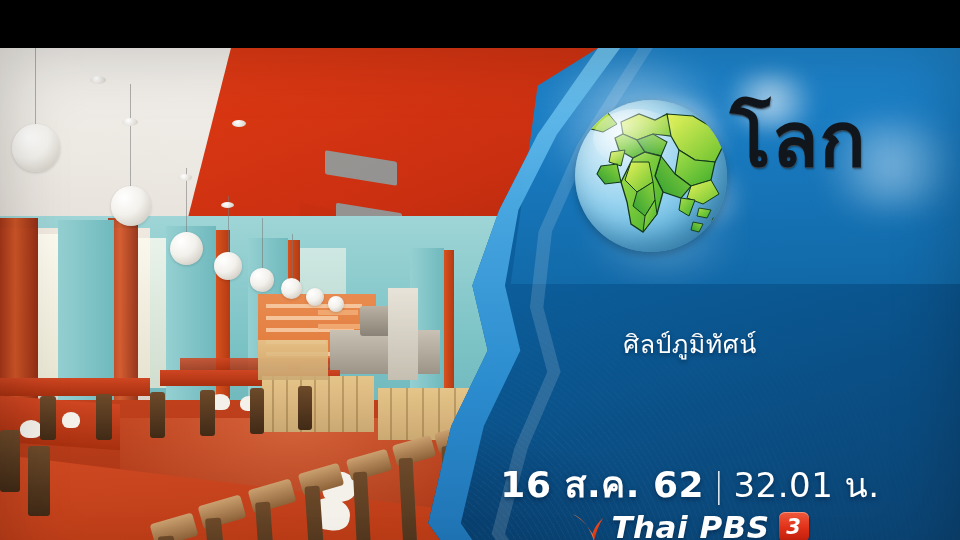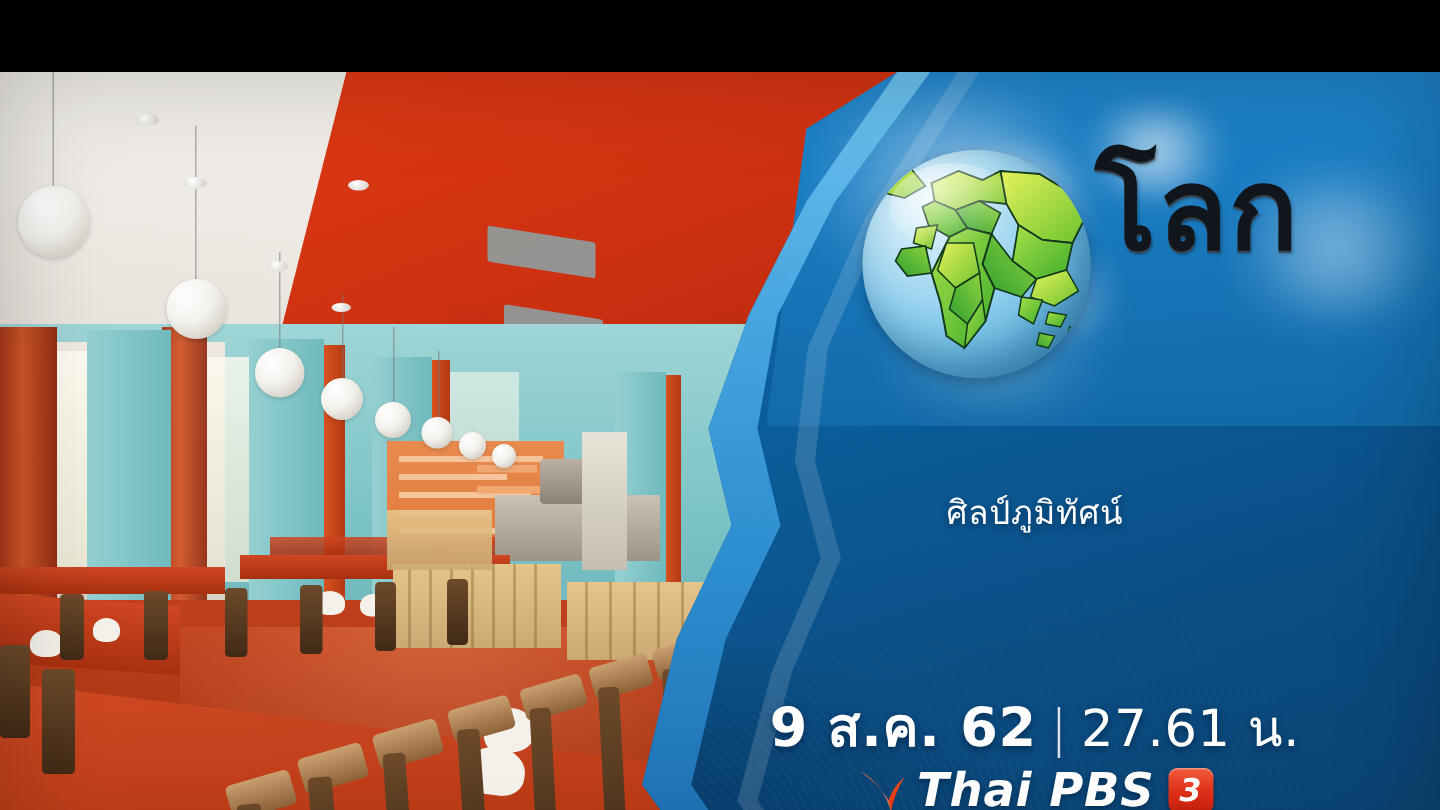--- a/index.html
+++ b/index.html
@@ -128,21 +128,21 @@
     border-radius:6px 6px 26px 6px;
     background:linear-gradient(180deg,#8fd0ef 0%, #5fb2e2 42%, #3f96d2 100%);
     box-shadow:0 2px 5px rgba(0,0,0,.18);}
   .bandtext{position:absolute;left:0;top:0;width:100%;height:100%;
     display:flex;align-items:center;justify-content:center;
     color:#ffffff;font-size:33px;font-weight:400;letter-spacing:2px;white-space:nowrap;
     text-shadow:0 1px 2px rgba(10,60,100,.45);}
 
   
   .subtitle{position:absolute;left:430px;top:276px;width:520px;text-align:center;
-    color:#ffffff;font-size:22px;font-weight:400;letter-spacing:.5px;
+    color:#ffffff;font-size:25px;font-weight:400;letter-spacing:.5px;
     text-shadow:0 2px 4px rgba(0,30,60,.6);}
   .maintitle{position:absolute;left:420px;top:318px;width:535px;text-align:center;
     color:#ffffff;font-size:50px;font-weight:700;letter-spacing:.5px;white-space:nowrap;
     text-shadow:0 3px 6px rgba(0,25,55,.62), 0 1px 0 rgba(0,0,0,.3);}
 
   .daterow{position:absolute;left:430px;top:408px;width:520px;text-align:center;
     white-space:nowrap;color:#ffffff;text-shadow:0 2px 5px rgba(0,25,55,.6);}
   .datestrong{font-size:36px;font-weight:700;letter-spacing:.5px;}
   .datesep{font-size:34px;font-weight:300;opacity:.85;margin:0 9px;}
   .datelight{font-size:34px;font-weight:400;letter-spacing:.5px;}
@@ -363,21 +363,21 @@
     </div>
 
     <div class="wordmark">
       <div class="lok">โลก</div>
     </div>
   </div>
 
   <div class="subtitle">ศิลป์ภูมิทัศน์</div>
 
   <div class="daterow">
-    <span class="datestrong">9 ส.ค. 62</span><span class="datesep">|</span><span class="datelight">27.61 น.</span>
+    <span class="datestrong">16 ส.ค. 62</span><span class="datesep">|</span><span class="datelight">32.01 น.</span>
   </div>
 
   <div class="pbs">
     <svg class="pbsswoosh" viewBox="0 0 40 40" aria-hidden="true">
       <defs>
         <linearGradient id="sw" x1="0" y1="0" x2="1" y2="1">
           <stop offset="0%" stop-color="#ff8a3d"></stop>
             <stop offset="55%" stop-color="#ef4b1c"></stop>
             <stop offset="100%" stop-color="#c92208"></stop>
         </linearGradient>

